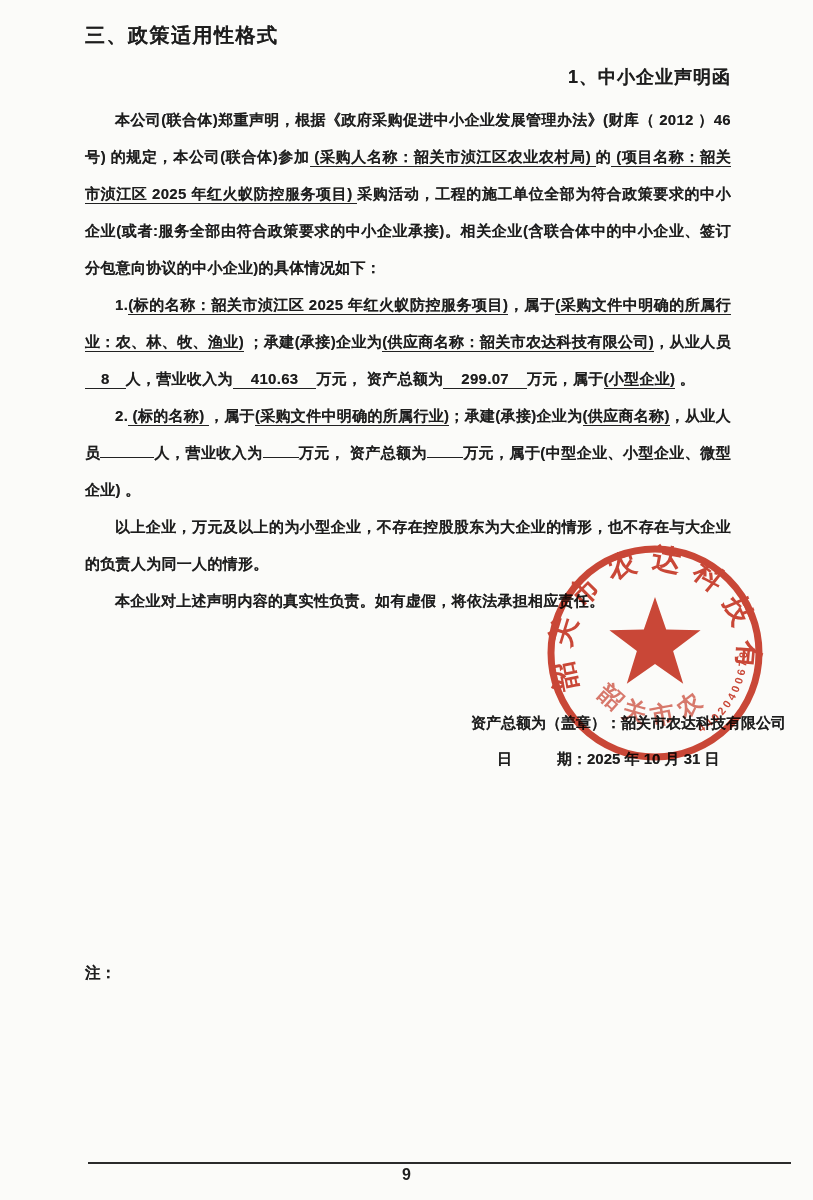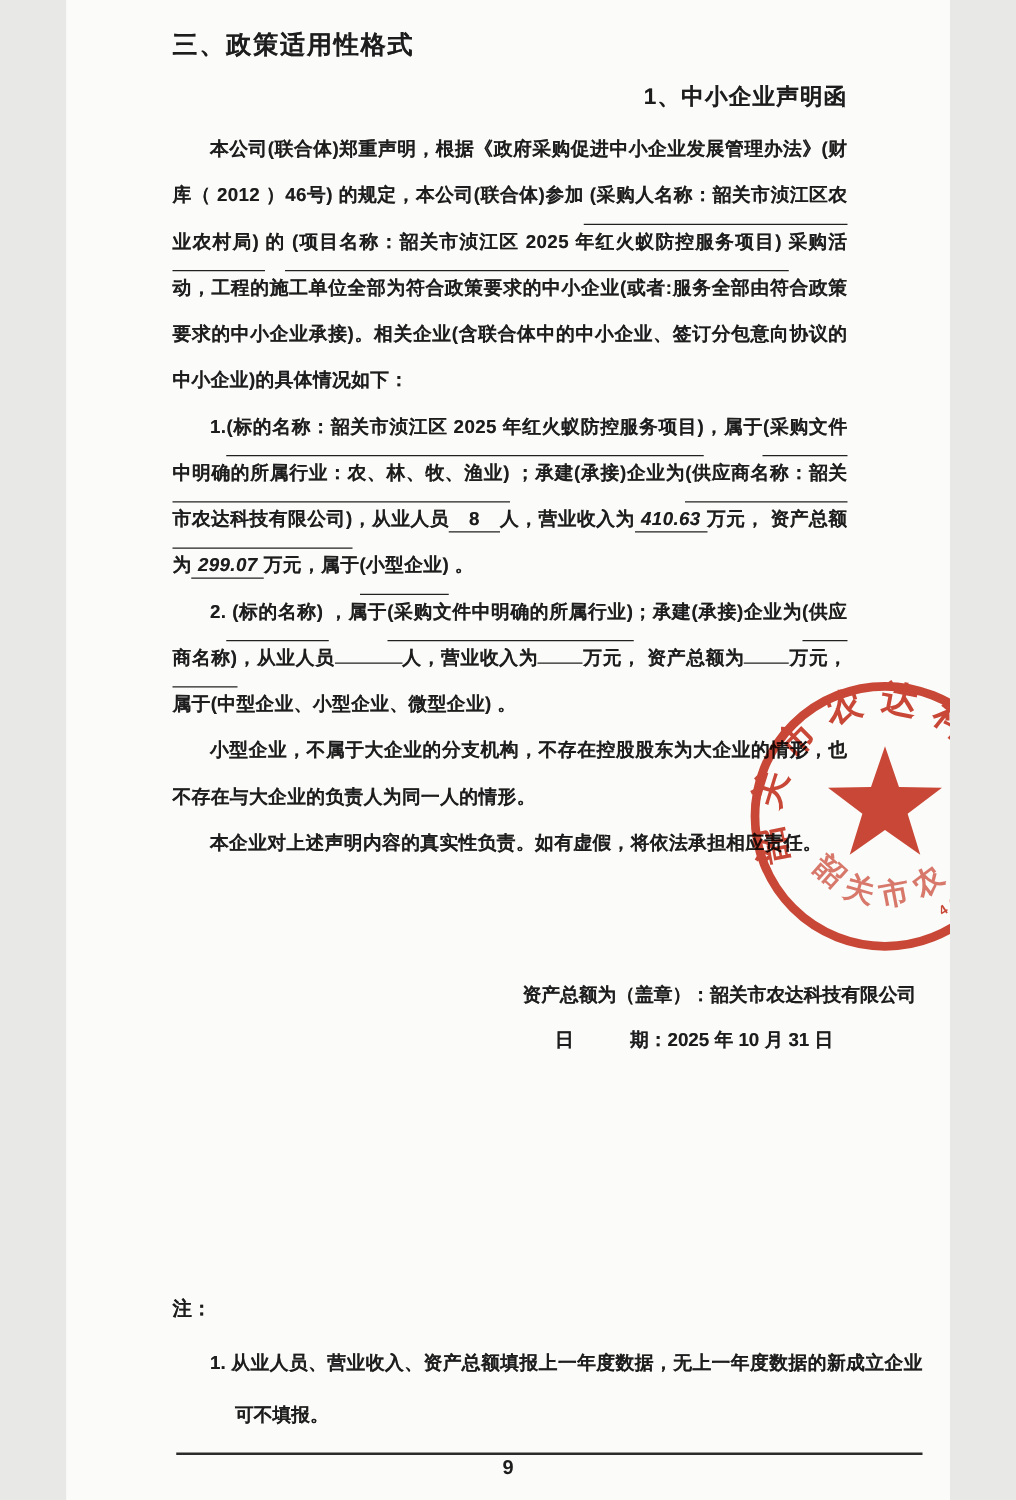--- a/index.html
+++ b/index.html
@@ -1,41 +1,41 @@
 <!DOCTYPE html>
 <html style="--seal-color: #c93a28;"><head>
 <meta charset="utf-8">
 <style>
   * { box-sizing: border-box; margin: 0; padding: 0; }
   html,body { background:#e8e8e6; }
   .page {
-    width: 707px; height: 1200px; position: relative; margin: 0 auto;
+    width: 813px; height: 1200px; position: relative; margin: 0 auto;
     background: #fbfbf9; overflow: hidden;
     font-family: "Liberation Sans", sans-serif;
     color: #1d1d1d;
   }
   .content { padding: 22px 82px 0 85px; }
   .section-title {
     font-size: 20px; font-weight: 700; letter-spacing: 1.5px;
     text-shadow: 0 0 .5px rgba(0,0,0,.6);
   }
   .doc-title {
     font-size: 18px; font-weight: 700; text-align: right;
     margin: 16px 0 12px; letter-spacing: 1px;
     text-shadow: 0 0 .5px rgba(0,0,0,.55);
   }
   .body-text p {
     font-size: 15px; line-height: 37px; text-align: justify;
     font-weight: 600; letter-spacing: .3px;
     text-shadow: 0 0 .45px rgba(0,0,0,.5);
   }
   .indent { text-indent: 2em; }
-  .u { border-bottom: 1.6px solid #222; padding-bottom: 14px; }
+  .u { border-bottom: 1.6px solid #222; padding-bottom: 1px; }
   .fill-wide { border-bottom: 1.6px solid #222; padding: 0 16px 1px; }
-  .fill-num  { border-bottom: 1.6px solid #222; padding: 0 5px 1px; font-style: italic; }
+  .fill-num  { border-bottom: 1.6px solid #222; padding: 0 18px 1px; }
   .blank { display: inline-block; border-bottom: 1.6px solid #222; height: .95em; vertical-align: baseline; }
   .blank-people { width: 54px; }
   .blank-money  { width: 36px; }
   .sign-block {
     width: fit-content; margin: 86px -55px 0 auto;
     font-size: 15px; font-weight: 600; line-height: 36px;
     text-shadow: 0 0 .45px rgba(0,0,0,.5);
   }
   .date-line { padding-left: 26px; }
   .notes {
@@ -76,33 +76,32 @@
     <div class="doc-title">1、中小企业声明函</div>
 
     <div class="body-text">
 
       <p class="indent"><span>本公司(联合体)郑重声明，根据《政府采购促进中小企业发展管理办法》(财库（ 2012 ）46号) 的规定，本公司(联合体)参加</span><span class="u"> (采购人名称：韶关市浈江区农业农村局) </span><span>的</span><span class="u"> (项目名称：韶关市浈江区 2025 年红火蚁防控服务项目) </span><span>采购活动，工程的施工单位全部为符合政策要求的中小企业(或者:服务全部由符合政策要求的中小企业承接)。相关企业(含联合体中的中小企业、签订分包意向协议的中小企业)的具体情况如下：</span></p>
 
       <p class="indent"><span>1.</span><span class="u">(标的名称：韶关市浈江区 2025 年红火蚁防控服务项目)</span><span>，属于</span><span class="u">(采购文件中明确的所属行业：农、林、牧、渔业)</span><span> ；承建(承接)企业为</span><span class="u">(供应商名称：韶关市农达科技有限公司)</span><span>，从业人员</span><span class="fill-wide">8</span><span>人，营业收入为</span><span class="fill-num">410.63</span><span>万元， 资产总额为</span><span class="fill-num">299.07</span><span>万元，属于</span><span class="u">(小型企业)</span><span> 。</span></p>
 
       <p class="indent"><span>2.</span><span class="u"> (标的名称) </span><span>，属于</span><span class="u">(采购文件中明确的所属行业)</span><span>；承建(承接)企业为</span><span class="u">(供应商名称)</span><span>，从业</span><span>人员</span><span class="blank blank-people"></span><span>人，营业收入为</span><span class="blank blank-money"></span><span>万元， 资产总额为</span><span class="blank blank-money"></span><span>万元，属于(中型企业、小型企业、微型企业) 。</span></p>
 
-      <p class="indent">小型企业，不属于大企业的分支机构，不存在控股股东为大企业的情形，也不存在与大企业的负责人为同一人的情形。</p>
+      <p class="indent">以上企业，万元及以上的为小型企业，不存在控股股东为大企业的情形，也不存在与大企业的负责人为同一人的情形。</p>
 
       <p class="indent">本企业对上述声明内容的真实性负责。如有虚假，将依法承担相应责任。</p>
     </div>
 
     <div class="sign-block">
       <p><span>资产总额为（盖章）：</span><span>韶关市农达科技有限公司</span></p>
       <p class="date-line"><span>日　　　期：</span><span>2025 年 10 月 31 日</span></p>
     </div>
 
     <div class="notes">
       <div class="notes-label">注：</div>
-      <p class="note note-1">1. 从业人员、营业收入、资产总额填报上一年度数据，无上一年度数据的新成立企业可不填报。</p>
     </div>
   </div>
 
   <svg class="seal" viewBox="0 0 230 230" xmlns="http://www.w3.org/2000/svg">
     <circle class="ring" cx="115" cy="112" r="104" stroke-width="7"></circle>
     <polygon class="star" points="115,56 126.2,88.6 160.6,89.2 133.1,109.9 143.2,142.8 115,123 86.8,142.8 96.9,109.9 69.4,89.2 103.8,88.6"></polygon>
     <defs>
       <path id="sealTopArc" d="M 38.9 147.5 A 84 84 0 1 1 191.1 147.5"></path>
       <path id="sealSerialArc" d="M 161 191.7 A 92 92 0 0 0 206.6 104"></path>
       <path id="sealGhostArc" d="M 57.7 152.2 A 70 70 0 0 0 172.3 152.2"></path>

